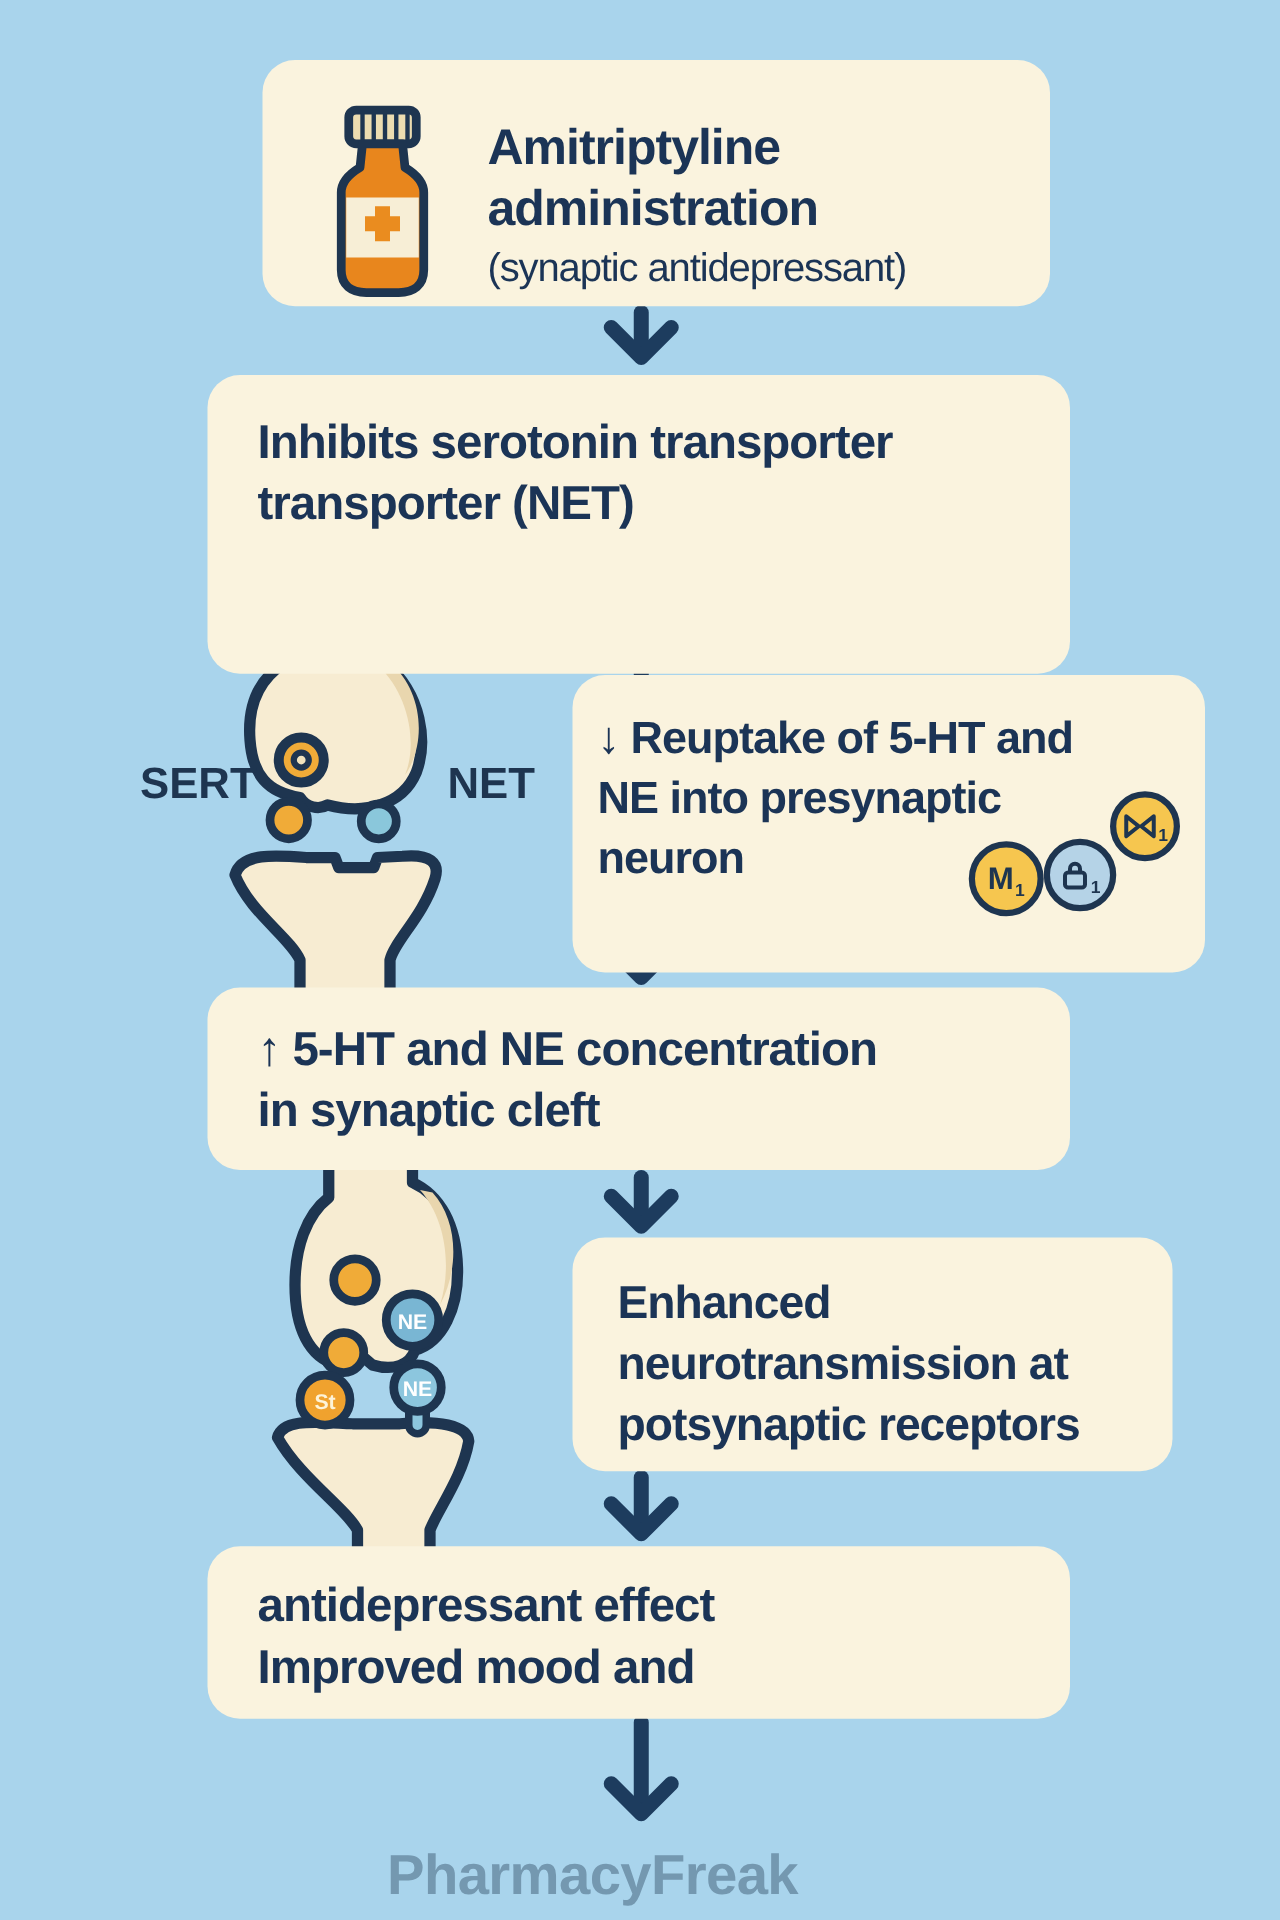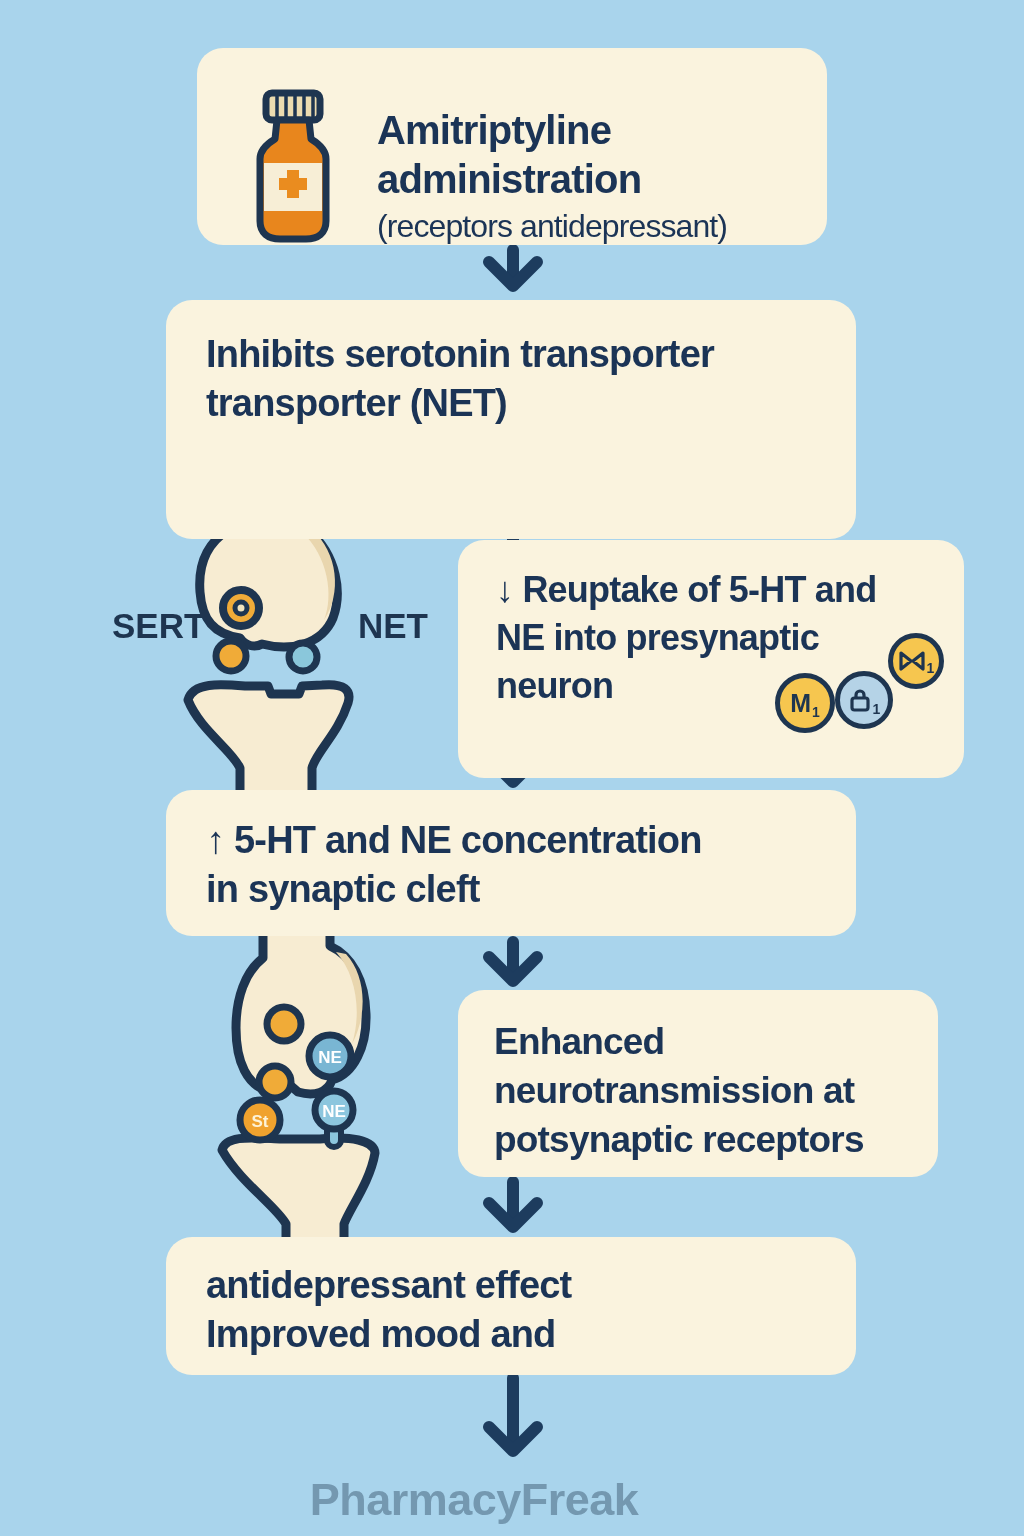--- a/index.html
+++ b/index.html
@@ -8,27 +8,27 @@
     background:#a9d4ec;
     font-family:"Liberation Sans", sans-serif;
   }
   .art{position:absolute;left:0;top:0;z-index:1;}
   .box{
     position:absolute;z-index:2;background:#faf3de;border-radius:26px;
     color:#1b3456;box-sizing:border-box;
   }
   .line{font-weight:bold;letter-spacing:-0.8px;}
   .b-text{font-size:38px;line-height:1.3;}
-  .box1{left:197px;top:48px;width:630px;height:197px;padding:26px 30px 0 40px;display:flex;align-items:flex-end;}
+  .box1{left:210px;top:48px;width:630px;height:197px;padding:26px 30px 0 40px;display:flex;align-items:center;}
   .box1 .bottle-wrap{width:112px;height:158px;flex:0 0 auto;margin-right:28px;margin-top:2px;}
   .box1 .txt{padding-top:8px;}
   .box1 .title{font-size:40px;font-weight:bold;line-height:1.22;letter-spacing:-0.8px;}
   .box1 .subtitle{font-size:32px;font-weight:500;letter-spacing:-0.9px;margin-top:4px;}
   .box2{left:166px;top:300px;width:690px;height:239px;padding:30px 30px 0 40px;}
-  .box3{left:458px;top:540px;width:506px;height:238px;padding:26px 24px 0 38px;font-size:36px;line-height:1.34;}
+  .box3{left:458px;top:540px;width:506px;height:238px;padding:26px 24px 0 20px;font-size:36px;line-height:1.34;}
   .box4{left:166px;top:790px;width:690px;height:146px;padding:26px 30px 0 40px;}
   .box5{left:458px;top:990px;width:480px;height:187px;padding:28px 20px 0 36px;font-size:37px;line-height:1.32;}
   .box6{left:166px;top:1237px;width:690px;height:138px;padding:24px 30px 0 40px;}
   .rc{
     position:absolute;border-radius:50%;border:5px solid #1e3550;
     box-sizing:border-box;display:flex;align-items:center;justify-content:center;
   }
   .rc-amber{background:#f6c64f;}
   .rc-sky{background:#b5d3e7;}
   .rc .glyph{display:flex;align-items:flex-end;color:#1e3550;font-weight:bold;}
@@ -117,21 +117,21 @@
       <path d="M40 33 L38 52 C28 58 23 64 23 72 L23 134 C23 146 31 152 43 152 L69 152
                C81 152 89 146 89 134 L89 72 C89 64 84 58 74 52 L72 33 Z" fill="#e8861d" stroke="#1e3550" stroke-width="7" stroke-linejoin="round"></path>
       <rect x="27" y="76" width="58" height="48" fill="#f7eed6"></rect>
       <rect x="42" y="91" width="28" height="12" fill="#ea8c1f"></rect>
       <rect x="50" y="83" width="12" height="28" fill="#ea8c1f"></rect>
     </svg>
   </div>
   <div class="txt">
     <div class="title">Amitriptyline</div>
     <div class="title">administration</div>
-    <div class="subtitle">(receptors antidepressant)</div>
+    <div class="subtitle">(synaptic antidepressant)</div>
   </div>
 </div>
 
 <div class="box box2 b-text">
   <div class="line">Inhibits serotonin transporter</div>
   <div class="line">transporter (NET)</div>
 </div>
 
 <div class="box box3">
   <div class="line">↓ Reuptake of 5-HT and</div>

